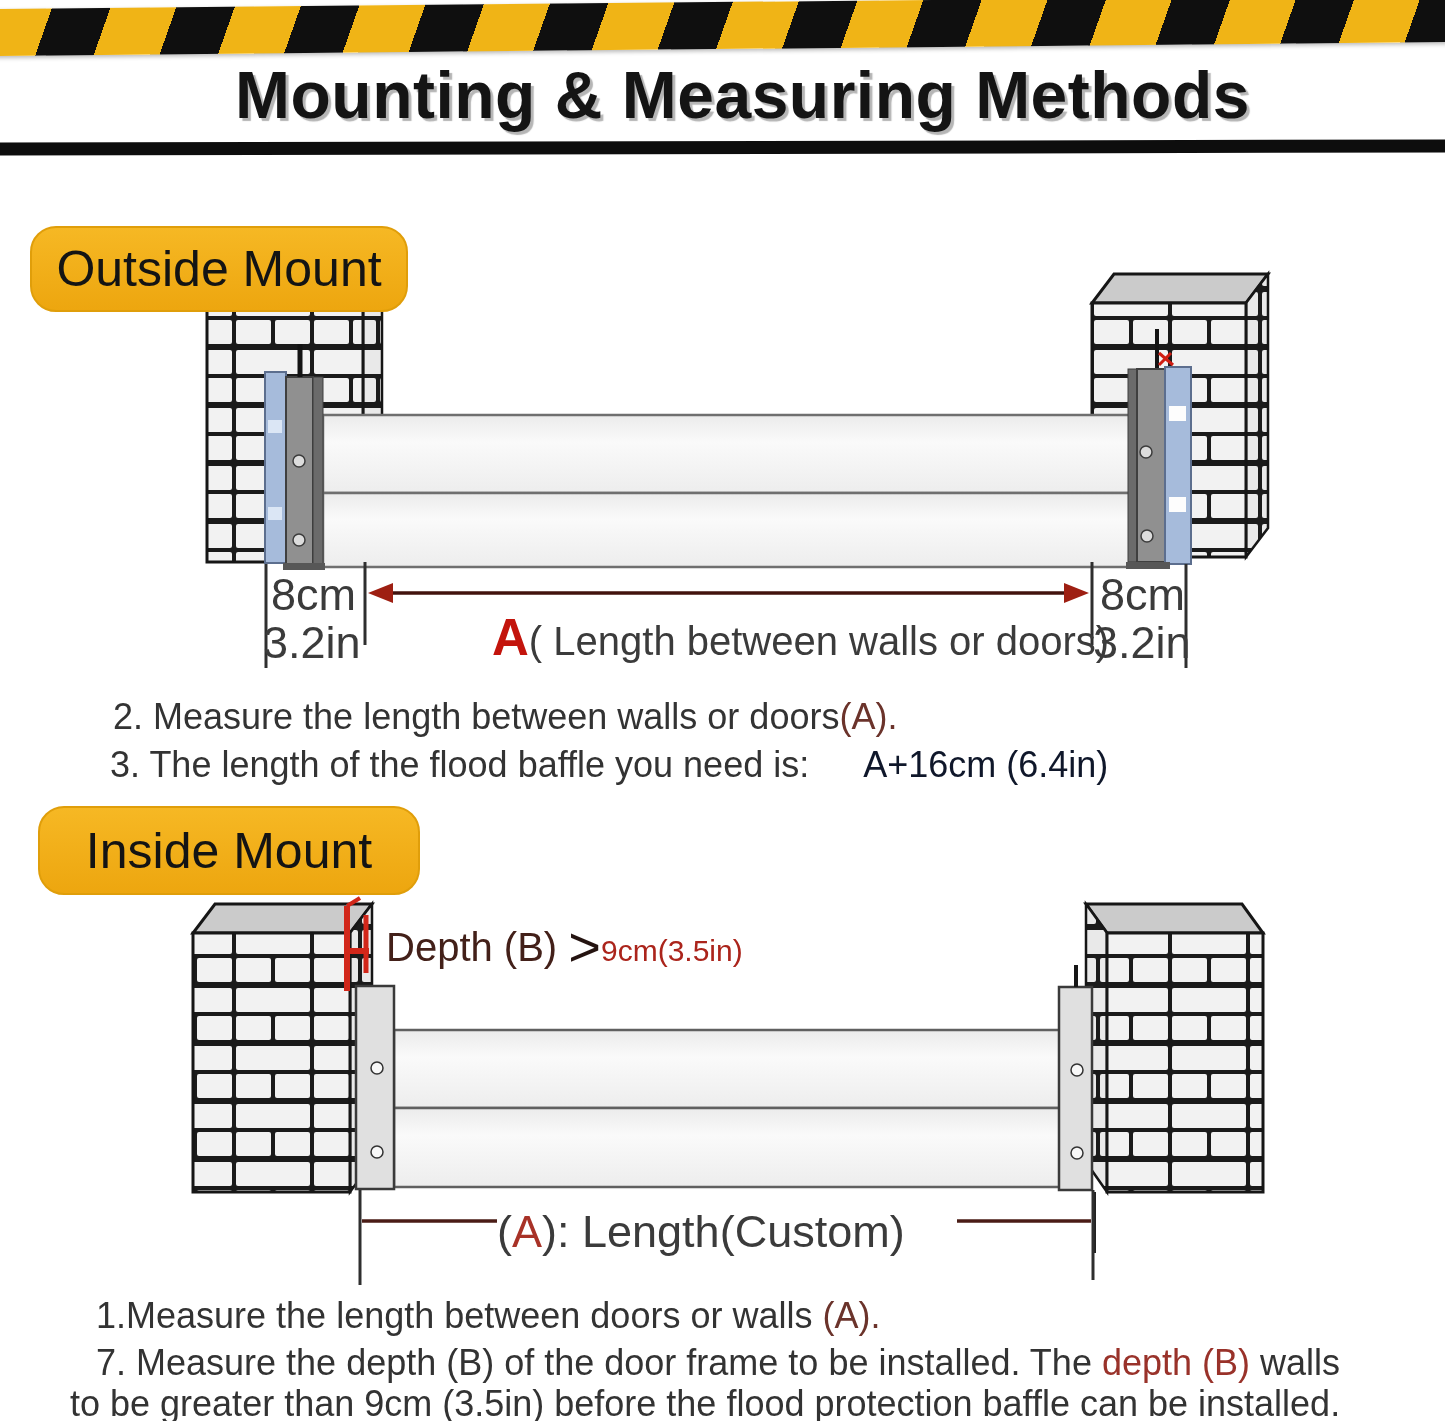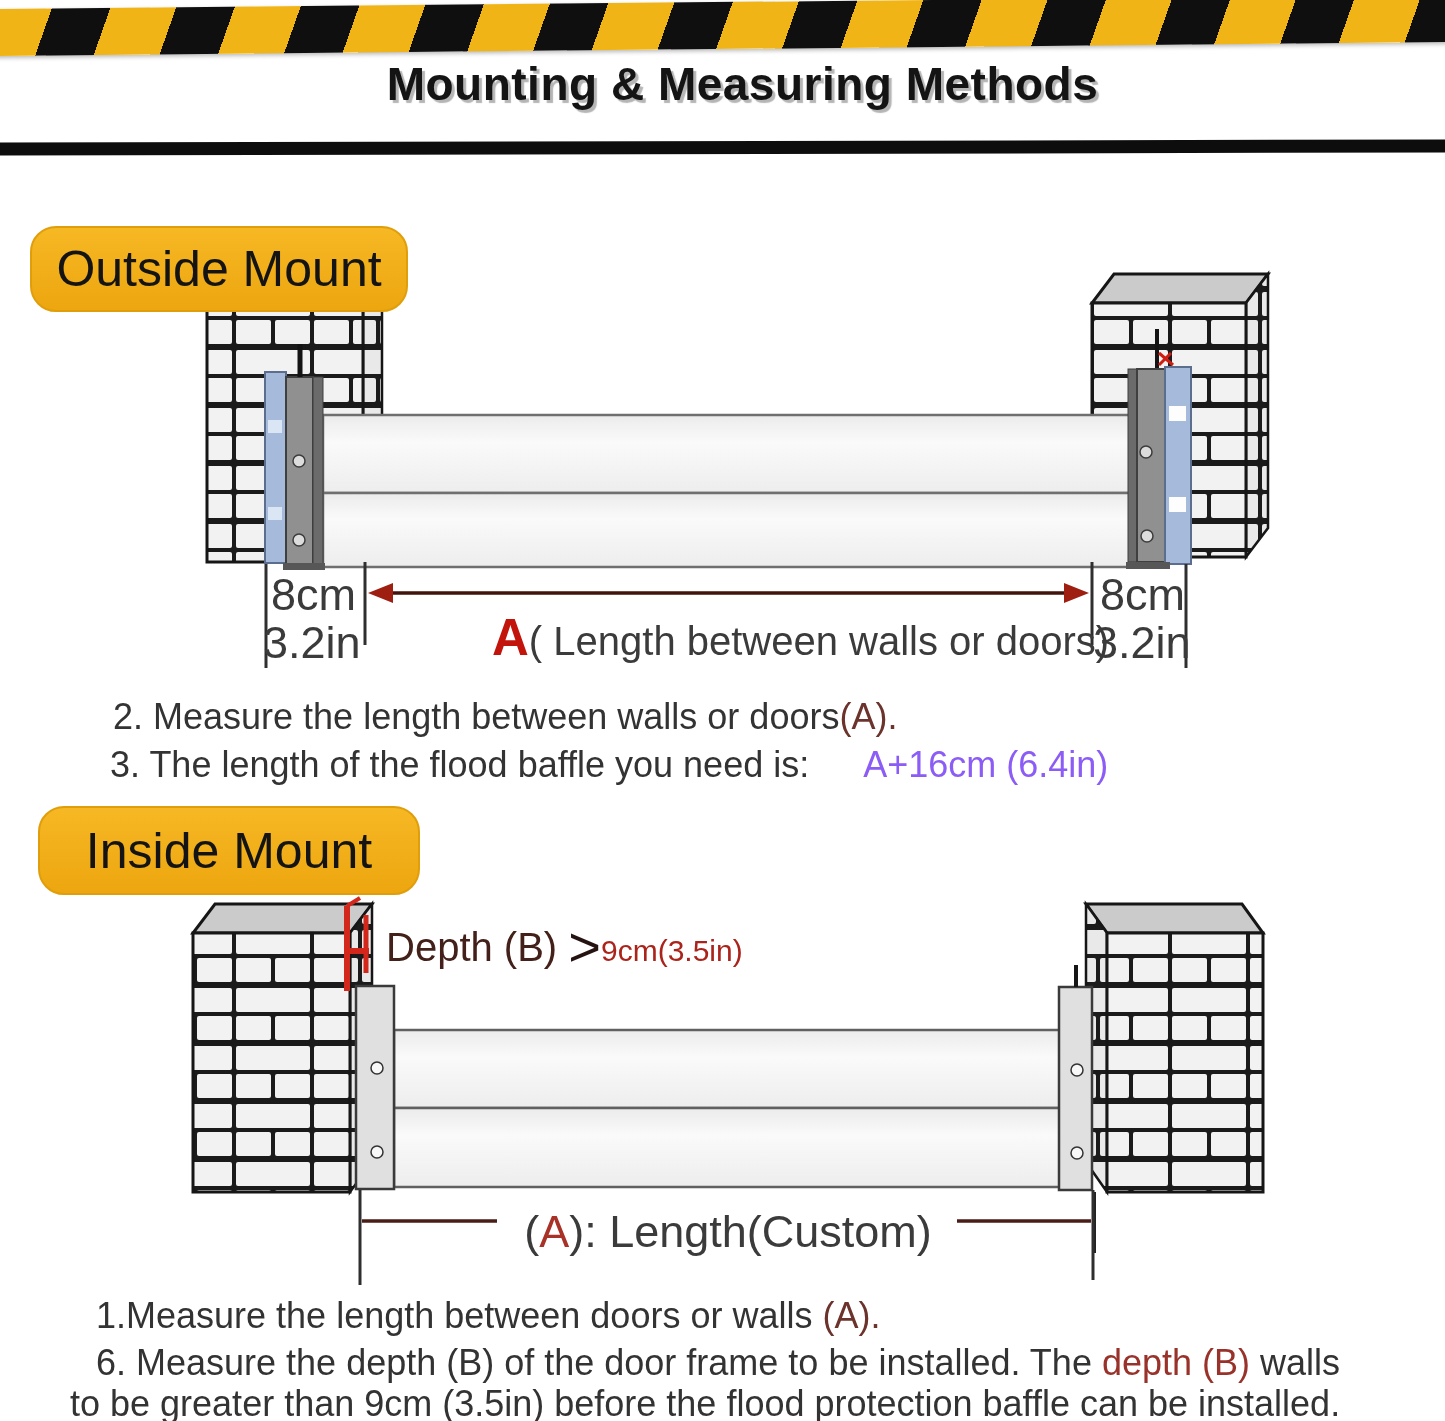--- a/index.html
+++ b/index.html
@@ -11,21 +11,21 @@
 
   
   .tape {
     position:absolute; left:-14px; top:2px; width:1475px; height:47px;
     background:repeating-linear-gradient(110deg,#f0b416 0 62px,#0f0f0f 62px 117px);
     transform:rotate(-0.55deg);
     box-shadow:0 2px 4px rgba(0,0,0,.28);
   }
   .title {
     position:absolute; left:0; top:57px; width:1445px; text-align:center;
-    font-size:46px; font-weight:bold; color:#141414; letter-spacing:0.5px;
+    font-size:66px; font-weight:bold; color:#141414; letter-spacing:0.5px;
     text-shadow:3px 3px 1px rgba(90,90,90,.45), -1px -1px 0 #ffffff;
     padding-left:40px;
   }
   .blackbar { position:absolute; left:0; top:141px; width:1445px; height:13px; background:#0d0d0d; transform:rotate(-0.12deg); }
 
   
   .pill {
     position:absolute; display:flex; align-items:center; justify-content:center;
     background:linear-gradient(#f6b824,#eda60f);
     border:2px solid #e09e0a; border-radius:26px;
@@ -45,29 +45,29 @@
   .d32r { left:1093px; top:620px; }
 
   .span-out { position:absolute; left:492px; top:608px; white-space:nowrap; }
   .span-out .a { font-size:51px; font-weight:bold; color:#c3140c; }
   .span-out .cap { font-size:40px; color:#3b3b3b; }
 
   .step { position:absolute; font-size:36px; color:#333333; white-space:nowrap; line-height:1.1; }
   .so1 { left:113px; top:697px; }
   .so2 { left:110px; top:745px; }
   .accent-dim  { color:#6b332b; }
-  .accent-red  { color:#8b5cf6;margin-left:44px; }
+  .accent-red  { color:#0f172a;margin-left:44px; }
   .accent-red2 { color:#99322a; }
 
   .depth-label { position:absolute; left:386px; top:914px; white-space:nowrap; }
   .depth-label .p1 { font-size:40px; color:#432019; }
   .depth-label .gt { font-size:56px; color:#241310; vertical-align:-5px; }
   .depth-label .p2 { font-size:30px; color:#ab241b; }
 
-  .span-in { position:absolute; left:497px; top:1206px; width:462px; text-align:center; white-space:nowrap; font-size:45px; color:#3b3b3b; }
+  .span-in { position:absolute; left:497px; top:1206px; width:462px; text-align:left; white-space:nowrap; font-size:45px; color:#3b3b3b; }
   .span-in .a { color:#a83227; }
 
   .sb1 { left:96px; top:1296px; }
   .sb2 { left:96px; top:1343px; }
   .sb3 { left:70px; top:1384px; }
 </style>
 </head>
 <body>
 
 <div class="page">
@@ -233,17 +233,17 @@
   </div>
 
   <div class="span-in">
     <span>(</span><span class="a">A</span><span>): Length(Custom)</span>
   </div>
 
   <div class="step sb1">
     <span>1.Measure the length between doors or walls </span><span class="accent-dim">(A).</span>
   </div>
   <div class="step sb2">
-    <span>6. Measure the depth (B) of the door frame to be installed. The </span><span class="accent-red2">depth (B)</span><span> walls</span>
+    <span>7. Measure the depth (B) of the door frame to be installed. The </span><span class="accent-red2">depth (B)</span><span> walls</span>
   </div>
   <div class="step sb3">to be greater than 9cm (3.5in) before the flood protection baffle can be installed.</div>
 
 </div>
 
 </body></html>

